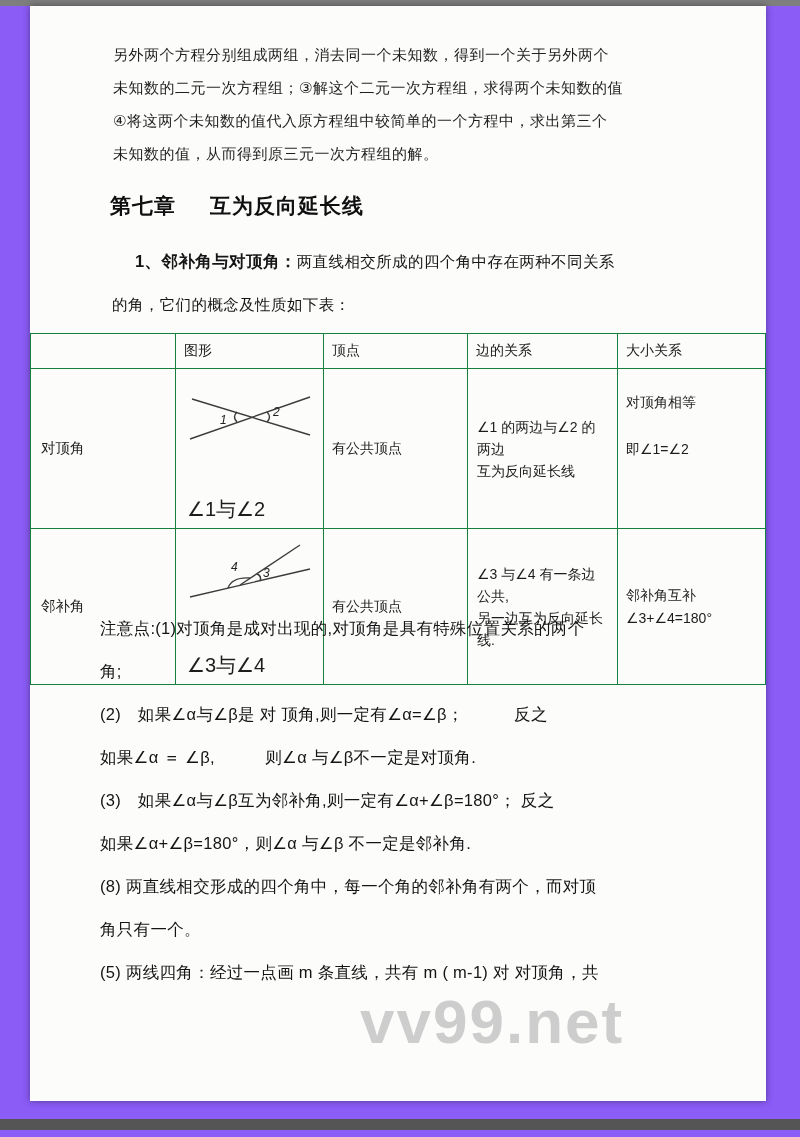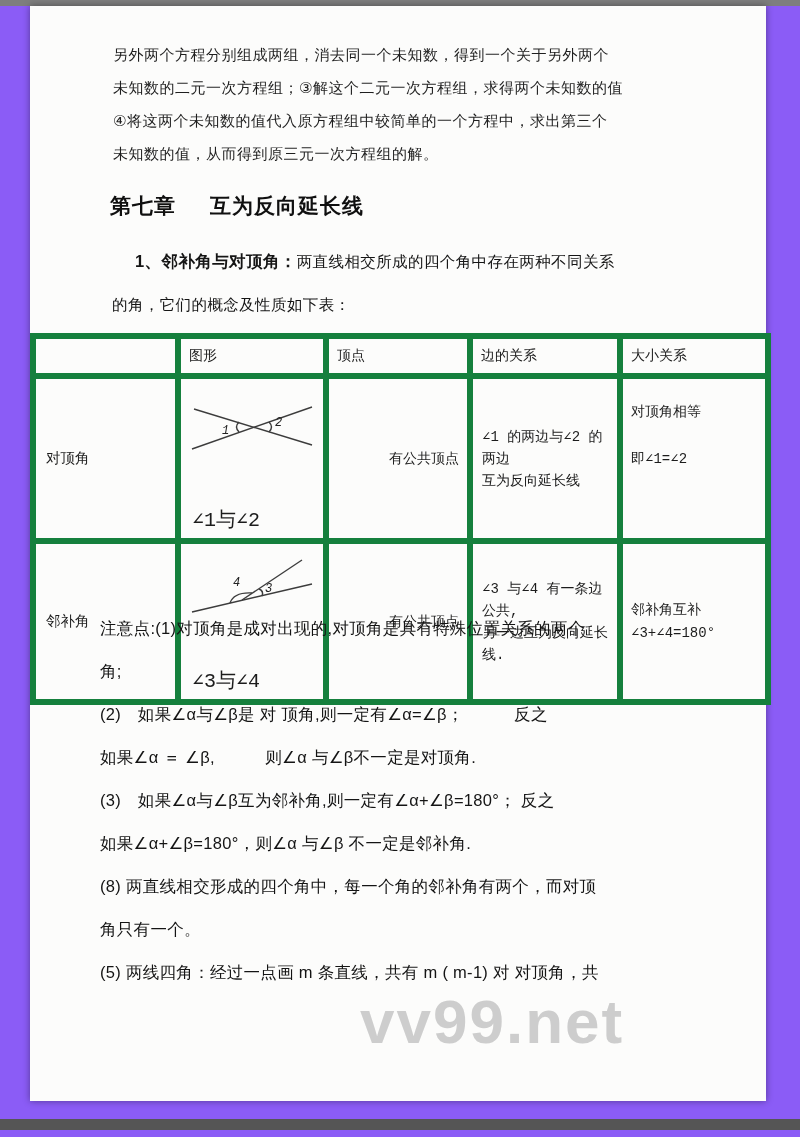--- a/index.html
+++ b/index.html
@@ -14,31 +14,31 @@
          letter-spacing:.5px;color:#1f1f1f;}
   .chapter{position:absolute;left:80px;top:186px;font-size:21px;font-weight:bold;color:#101010;
            letter-spacing:1px;}
   .chapter .chnum{margin-right:34px;}
   .section{position:absolute;left:82px;top:234px;width:630px;font-size:15.5px;line-height:43px;
            letter-spacing:.4px;color:#151515;}
   .section .b{font-weight:bold;font-size:16.5px;margin-left:23px;}
 
   .tbl{position:absolute;left:0;top:327px;width:735px;border-collapse:collapse;table-layout:fixed;
        font-size:14px;color:#1c1c1c;}
-  .tbl td{border:6px solid #15803d;padding:0;font-family:Liberation Mono, monospace;}
+  .tbl td{border:1px solid #15803d;padding:0;}
   .hrow td{height:28px;padding:3px 8px;vertical-align:middle;text-align:left;font-size:14px;}
   .r1 td{height:121px;}
   .r2 td{height:123px;}
   .rlabel{vertical-align:middle;padding-left:10px !important;font-size:14.5px;}
   .figcell{position:relative;text-align:center;vertical-align:top;}
   .fig{margin-top:10px;}
   .fig line,.fig path{stroke:#3c3c3c;stroke-width:1.4;fill:none;}
   .fig text{font-size:12px;font-style:italic;fill:#222;}
   .figcap{position:absolute;left:11px;bottom:5px;font-size:20px;text-align:center;}
-  .vcell{vertical-align:middle;padding:16px 8px !important;text-align:right;}
+  .vcell{vertical-align:middle;padding:16px 8px !important;}
   .scell{vertical-align:middle;padding:4px 9px !important;line-height:22px;}
   .zcell{padding:16px 8px !important;line-height:23px;}
   .r1 .zcell{vertical-align:top;padding-top:22px !important;}
   .r1 .zcell .mt{margin-top:24px;}
   .r2 .zcell{vertical-align:middle;margin-top:12px;}
 
   .notes{position:absolute;left:70px;top:601px;width:665px;font-size:16.5px;line-height:43px;
          letter-spacing:.3px;color:#141414;}
   .watermark{position:absolute;left:330px;top:980px;font-size:62px;font-weight:bold;
              color:#c9c9c9;opacity:.9;letter-spacing:2px;}

